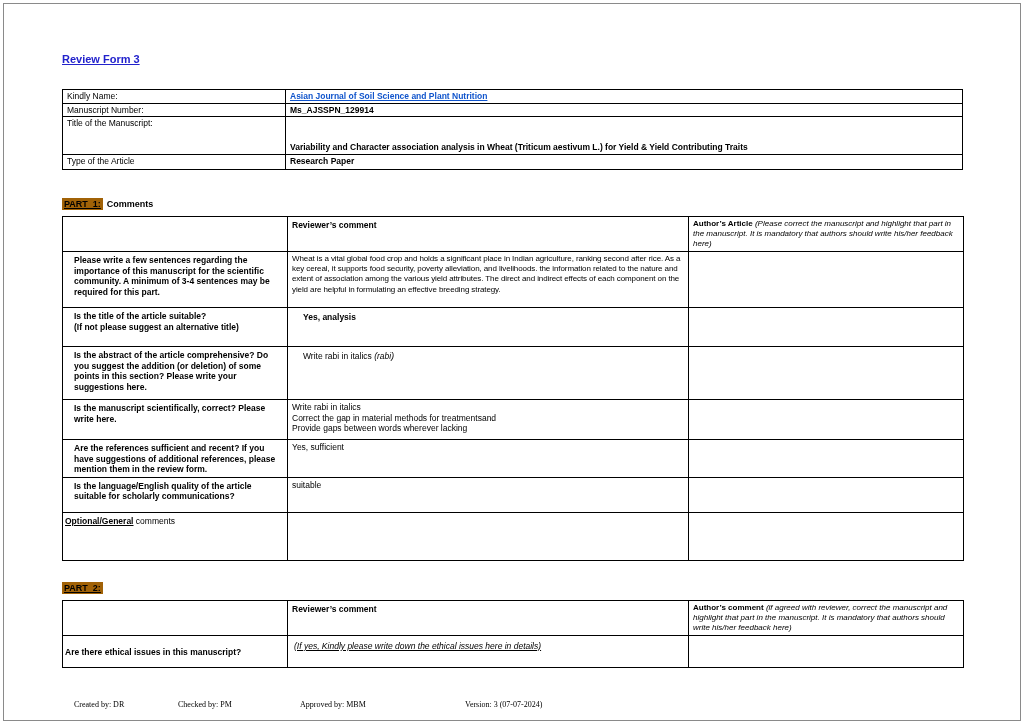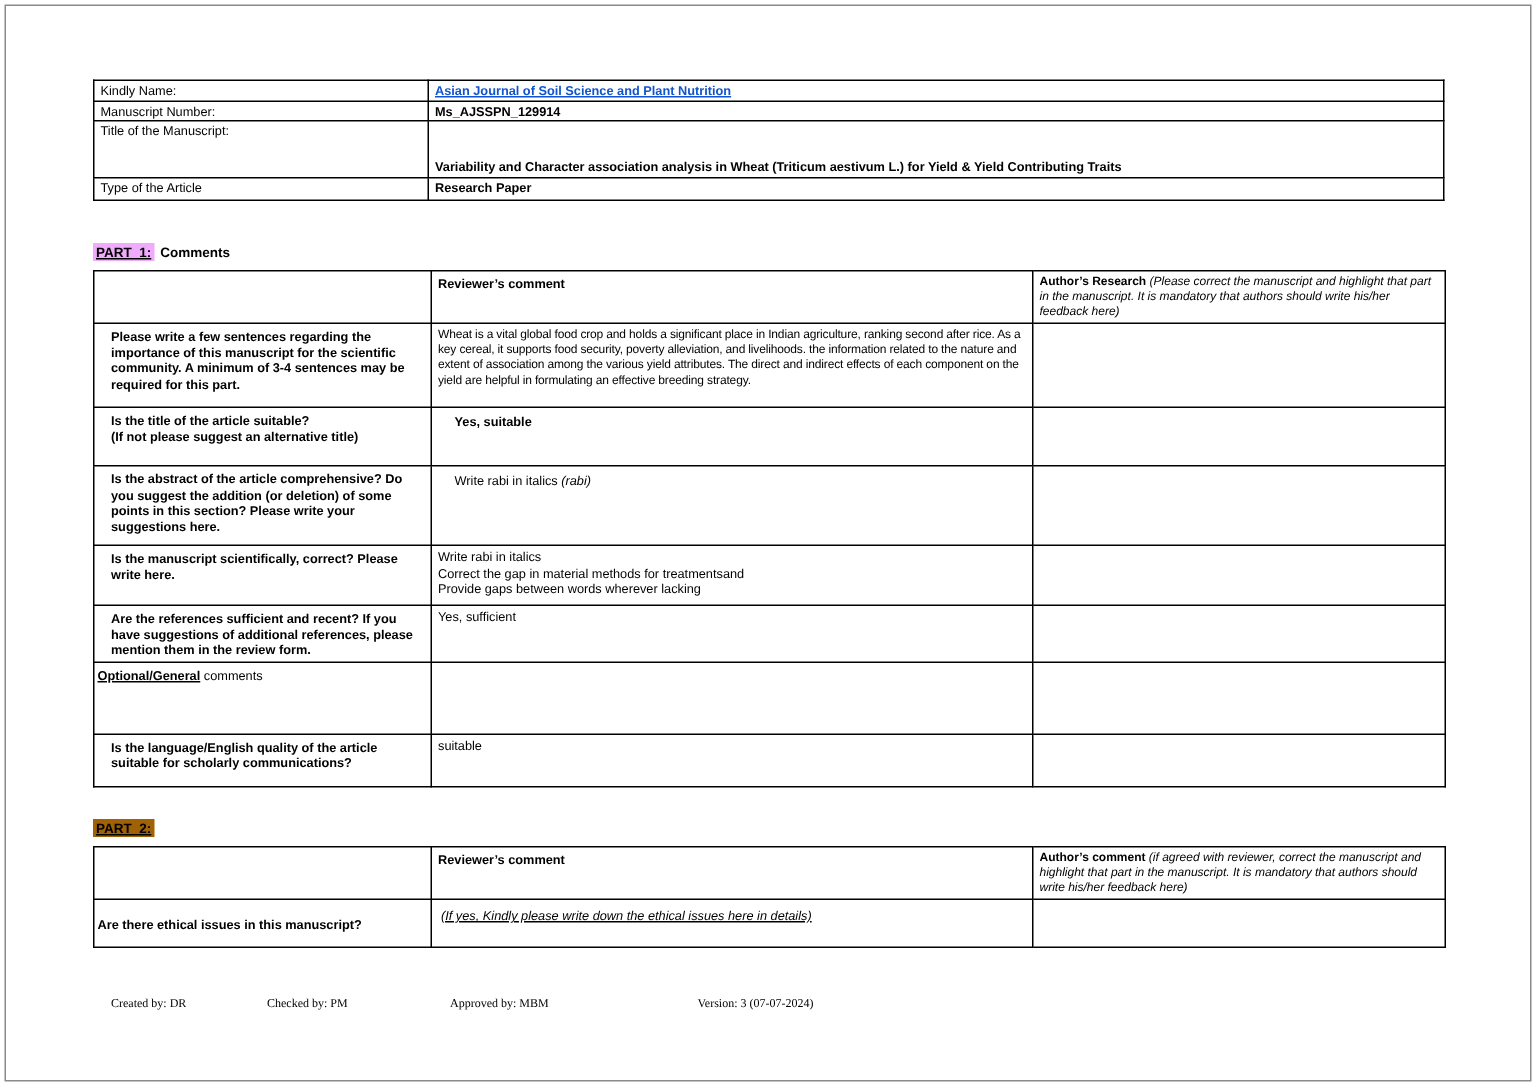--- a/index.html
+++ b/index.html
@@ -35,21 +35,21 @@
   .info-table .val { font-weight: bold; }
   .link { color: #1155cc; font-weight: bold; text-decoration: underline; cursor: pointer; }
   .title-row td { height: 27px; }
   .title-row .val-inner { padding-top: 24px; }
   .type-row td { height: 15px; }
   
   .part-heading { font-size: 9px; font-weight: bold; margin: 0 0 7px 0; }
   .part1-heading { margin-top: 29px; }
   .part2-heading { margin-top: 22px; }
   .hl { white-space: pre; text-decoration: underline; padding: 1px 2px; }
-  .hl-red { background: #f0abfc; }
+  .hl-red { background: #a16207; }
   .hl-yellow { background: #a16207; }
   .heading-rest { margin-left: 4px; }
   
   .comments-table { margin-top: 0; }
   .comments-table col.c1 { width: 225px; }
   .comments-table col.c2 { width: 401px; }
   .comments-table col.c3 { width: 275px; }
   .q { font-weight: bold; padding: 3px 5px 2px 11px; white-space: pre-line; }
   .a { padding: 2px 4px; white-space: pre-line; }
   .a.indent { padding-left: 15px; padding-top: 4px; }
@@ -69,20 +69,21 @@
   }
   .footer span { position: absolute; top: 0; white-space: nowrap; }
 </style>
 </head>
 <body>
 
 <div class="page-frame"></div>
 
 <div class="content">
 
+  <div class="doc-title">Review Form 3</div>
 
   <table class="info-table">
     <colgroup>
         <col style="width:223px">
         <col>
       </colgroup>
     <tbody>
         <tr>
       <td class="lbl">Kindly Name:</td>
       <td><span class="link">Asian Journal of Soil Science and Plant Nutrition</span></td>
@@ -112,60 +113,60 @@
     <colgroup>
         <col class="c1">
         <col class="c2">
         <col class="c3">
       </colgroup>
     <tbody>
         <tr style="height:30px">
       <td></td>
       <td class="hdr-reviewer">Reviewer’s comment</td>
       <td class="hdr-author">
-        <span class="bold">Author’s Research</span>
+        <span class="bold">Author’s Article</span>
         <span class="italic">(Please correct the manuscript and highlight that part in the manuscript. It is mandatory that authors should write his/her feedback here)</span>
       </td>
     </tr>
     <tr style="height:56px">
       <td class="q">Please write a few sentences regarding the importance of this manuscript for the scientific community. A minimum of 3-4 sentences may be required for this part.</td>
       <td class="a para">Wheat is a vital global food crop and holds a significant place in Indian agriculture, ranking second after rice. As a key cereal, it supports food security, poverty alleviation, and livelihoods. the information related to the nature and extent of association among the various yield attributes. The direct and indirect effects of each component on the yield are helpful in formulating an effective breeding strategy.</td>
       <td></td>
     </tr>
     <tr style="height:39px">
       <td class="q">Is the title of the article suitable?
 (If not please suggest an alternative title)</td>
-      <td class="a indent bold">Yes, suitable</td>
+      <td class="a indent bold">Yes, analysis</td>
       <td></td>
     </tr>
     <tr style="height:53px">
       <td class="q">Is the abstract of the article comprehensive? Do you suggest the addition (or deletion) of some points in this section? Please write your suggestions here.</td>
       <td class="a indent"><span>Write rabi in italics </span><span class="italic">(rabi)</span></td>
       <td></td>
     </tr>
     <tr style="height:40px">
       <td class="q">Is the manuscript scientifically, correct? Please write here.</td>
       <td class="a">Write rabi in italics
 Correct the gap in material methods for treatmentsand
 Provide gaps between words wherever lacking</td>
       <td></td>
     </tr>
     <tr style="height:37px">
       <td class="q">Are the references sufficient and recent? If you have suggestions of additional references, please mention them in the review form.</td>
       <td class="a">Yes, sufficient</td>
       <td></td>
     </tr>
-    <tr style="height:48px">
-      <td class="optional-cell"><span class="bold underline">Optional/General</span><span> comments</span></td>
-      <td></td>
-      <td></td>
-    </tr>
     <tr style="height:35px">
       <td class="q">Is the language/English quality of the article suitable for scholarly communications?</td>
       <td class="a">suitable</td>
+      <td></td>
+    </tr>
+    <tr style="height:48px">
+      <td class="optional-cell"><span class="bold underline">Optional/General</span><span> comments</span></td>
+      <td></td>
       <td></td>
     </tr>
   </tbody>
     </table>
 
   <div class="part-heading part2-heading">
     <span class="hl hl-yellow bold">PART  2:</span>
   </div>
 
   <table class="comments-table">

